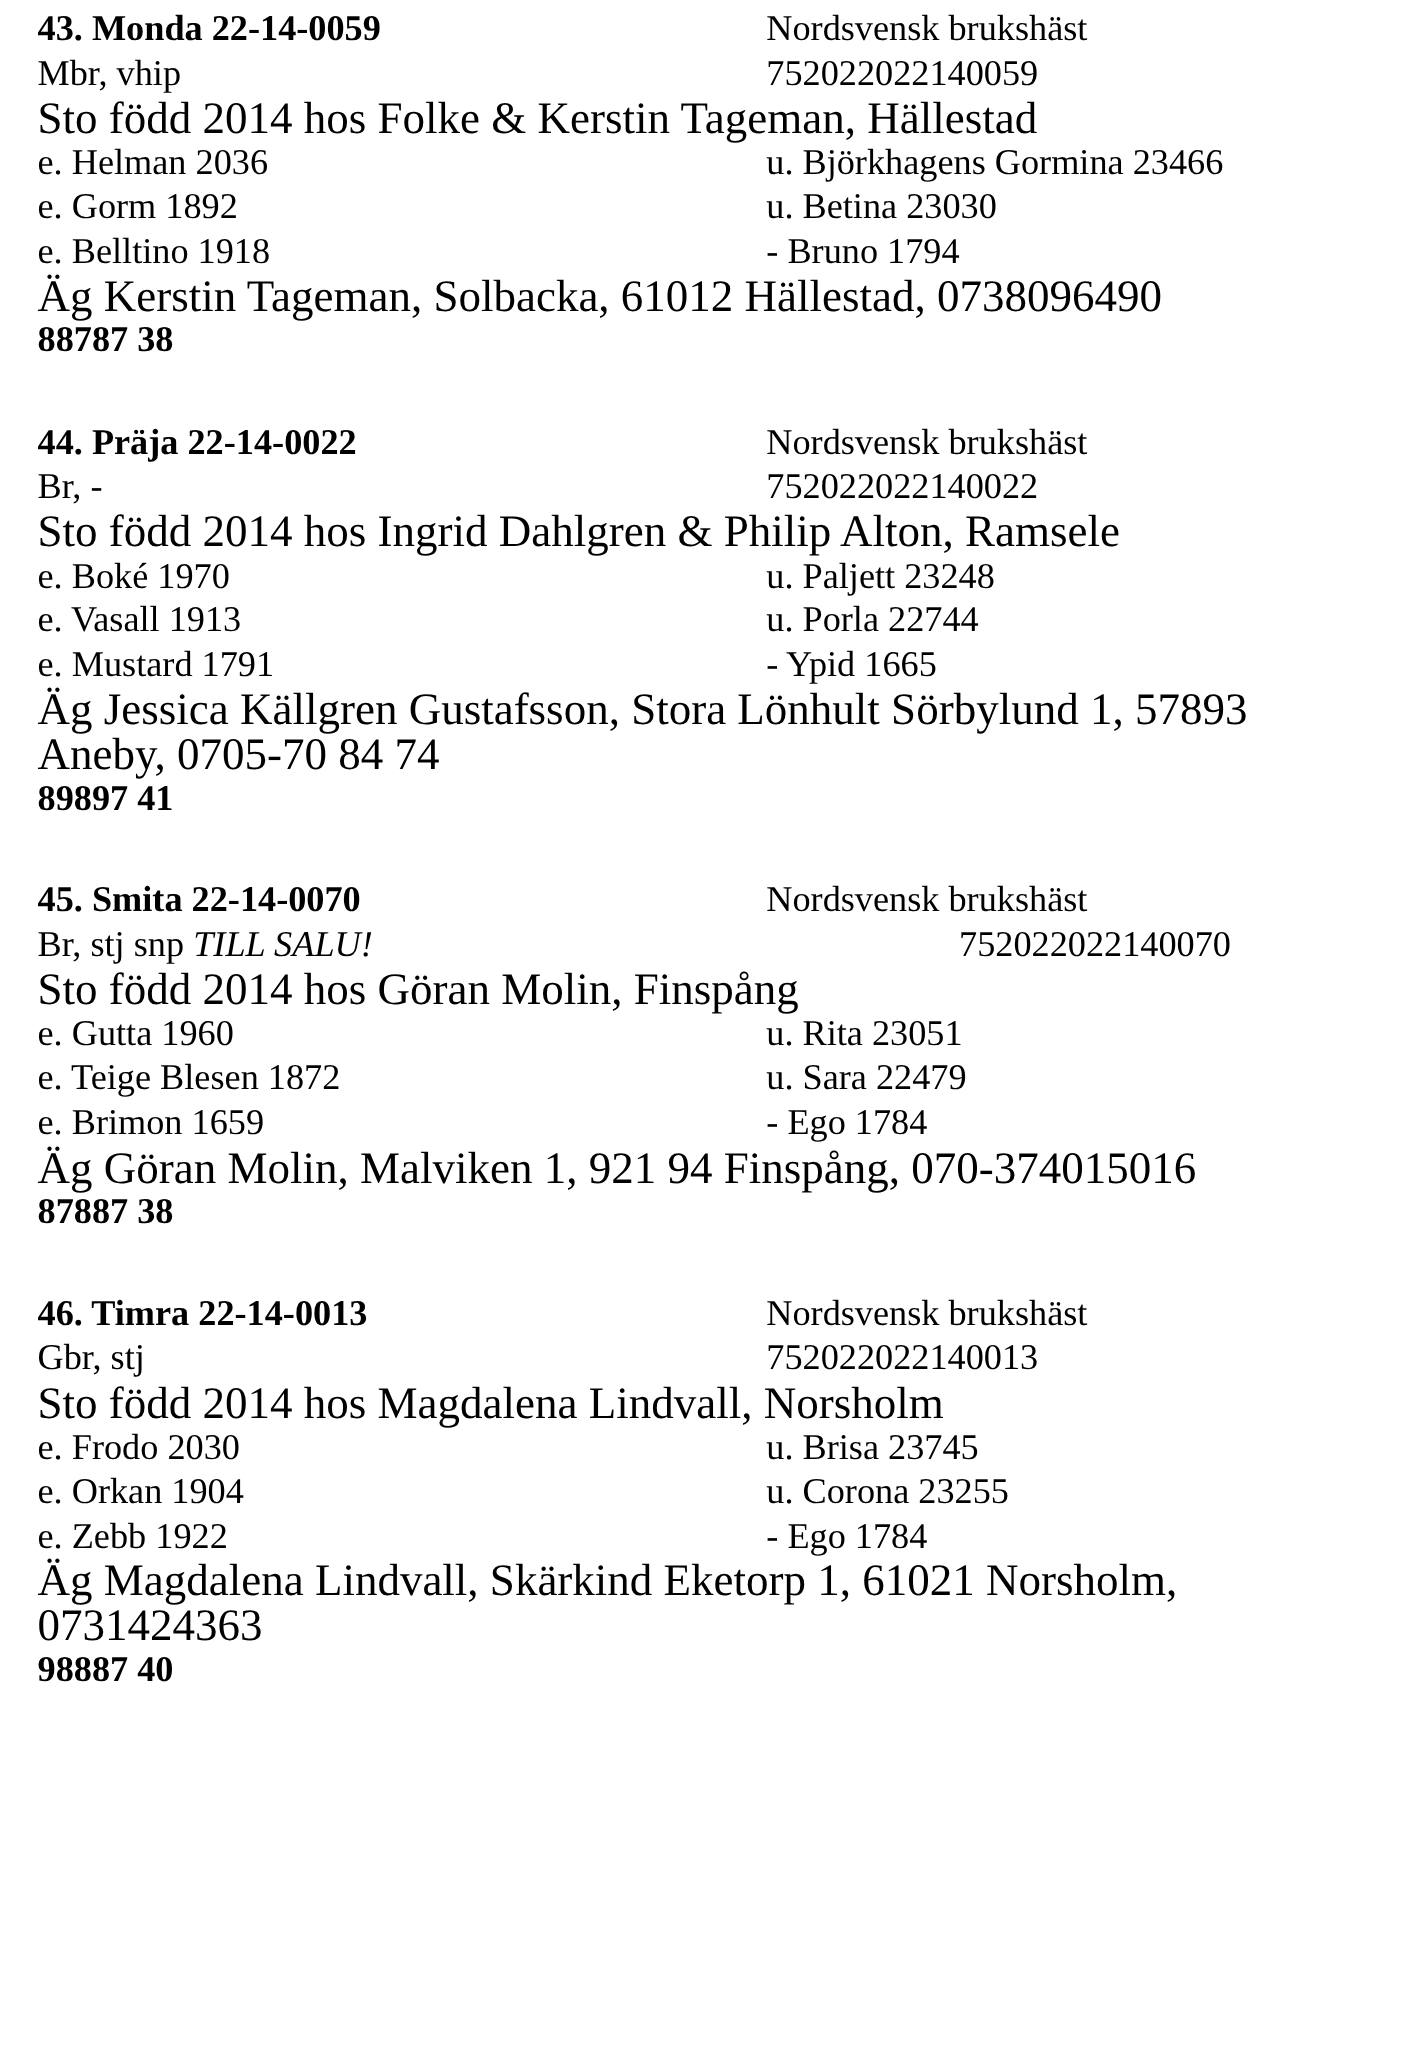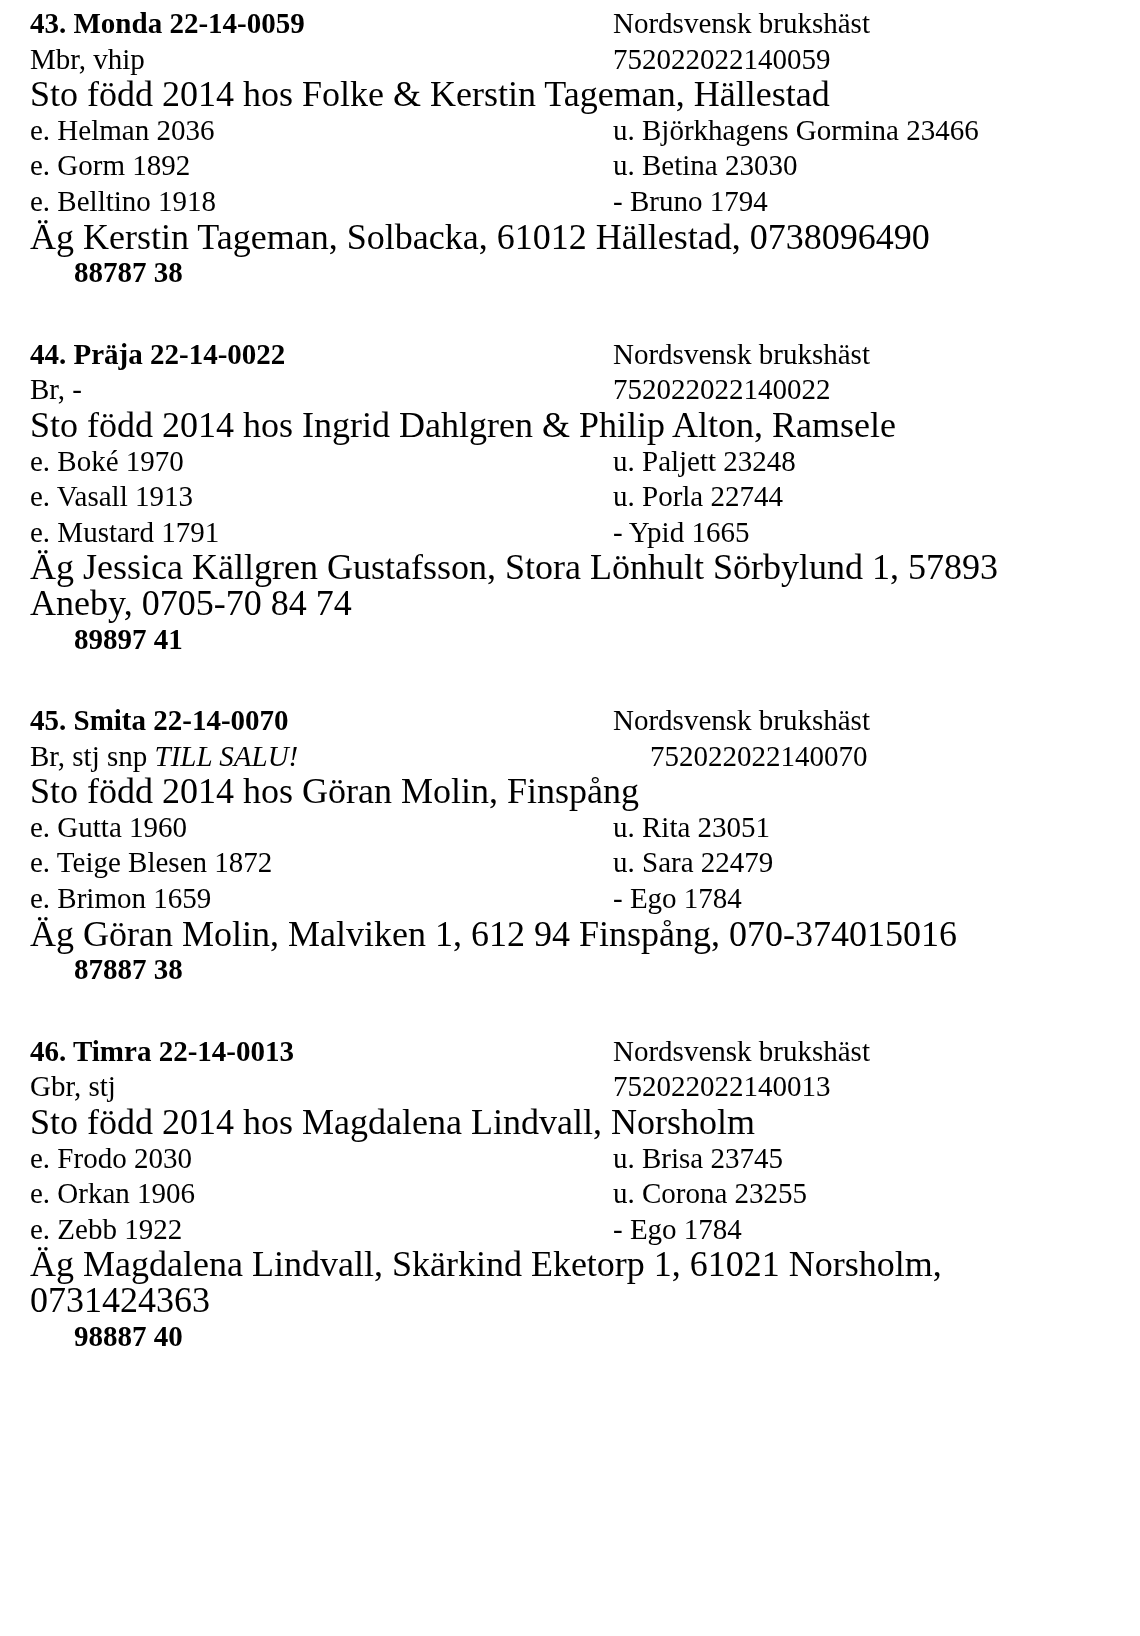--- a/index.html
+++ b/index.html
@@ -50,28 +50,28 @@
     font-style: italic;
   }
   .reg {
     font-weight: normal;
     font-style: normal;
   }
   .score {
     font-weight: bold;
     font-size: 29px;
     line-height: 35.6px;
-    margin-left: 44px;
   }
   .full {
     font-size: 36px;
     line-height: 35.6px;
   }
   .indent-id {
     padding-left: 37px;
+    text-align: center;
   }
 </style>
 </head>
 <body>
 
 <div class="page">
   <div id="entries-container">
       <div class="entry">
         <div class="row">
           <div class="col-left bold">43. Monda 22-14-0059</div>
@@ -137,39 +137,39 @@
           <div class="col-right">u. Rita 23051</div>
         </div>
         <div class="row">
           <div class="col-left">e. Teige Blesen 1872</div>
           <div class="col-right">u. Sara 22479</div>
         </div>
         <div class="row">
           <div class="col-left">e. Brimon 1659</div>
           <div class="col-right">- Ego 1784</div>
         </div>
-        <div class="full">Äg Göran Molin, Malviken 1, 612 94 Finspång, 070-374015016</div>
+        <div class="full">Äg Göran Molin, Malviken 1, 921 94 Finspång, 070-374015016</div>
         <div class="score">87887 38</div>
       </div>
       <div class="entry">
         <div class="row">
           <div class="col-left bold">46. Timra 22-14-0013</div>
           <div class="col-right">Nordsvensk brukshäst</div>
         </div>
         <div class="row">
           <div class="col-left"><span class="reg">Gbr, stj</span><span class="ital"></span></div>
           <div class="col-right">752022022140013</div>
         </div>
         <div class="full">Sto född 2014 hos Magdalena Lindvall, Norsholm</div>
         <div class="row">
           <div class="col-left">e. Frodo 2030</div>
           <div class="col-right">u. Brisa 23745</div>
         </div>
         <div class="row">
-          <div class="col-left">e. Orkan 1906</div>
+          <div class="col-left">e. Orkan 1904</div>
           <div class="col-right">u. Corona 23255</div>
         </div>
         <div class="row">
           <div class="col-left">e. Zebb 1922</div>
           <div class="col-right">- Ego 1784</div>
         </div>
         <div class="full">Äg Magdalena Lindvall, Skärkind Eketorp 1, 61021 Norsholm, 0731424363</div>
         <div class="score">98887 40</div>
       </div>
     </div>

